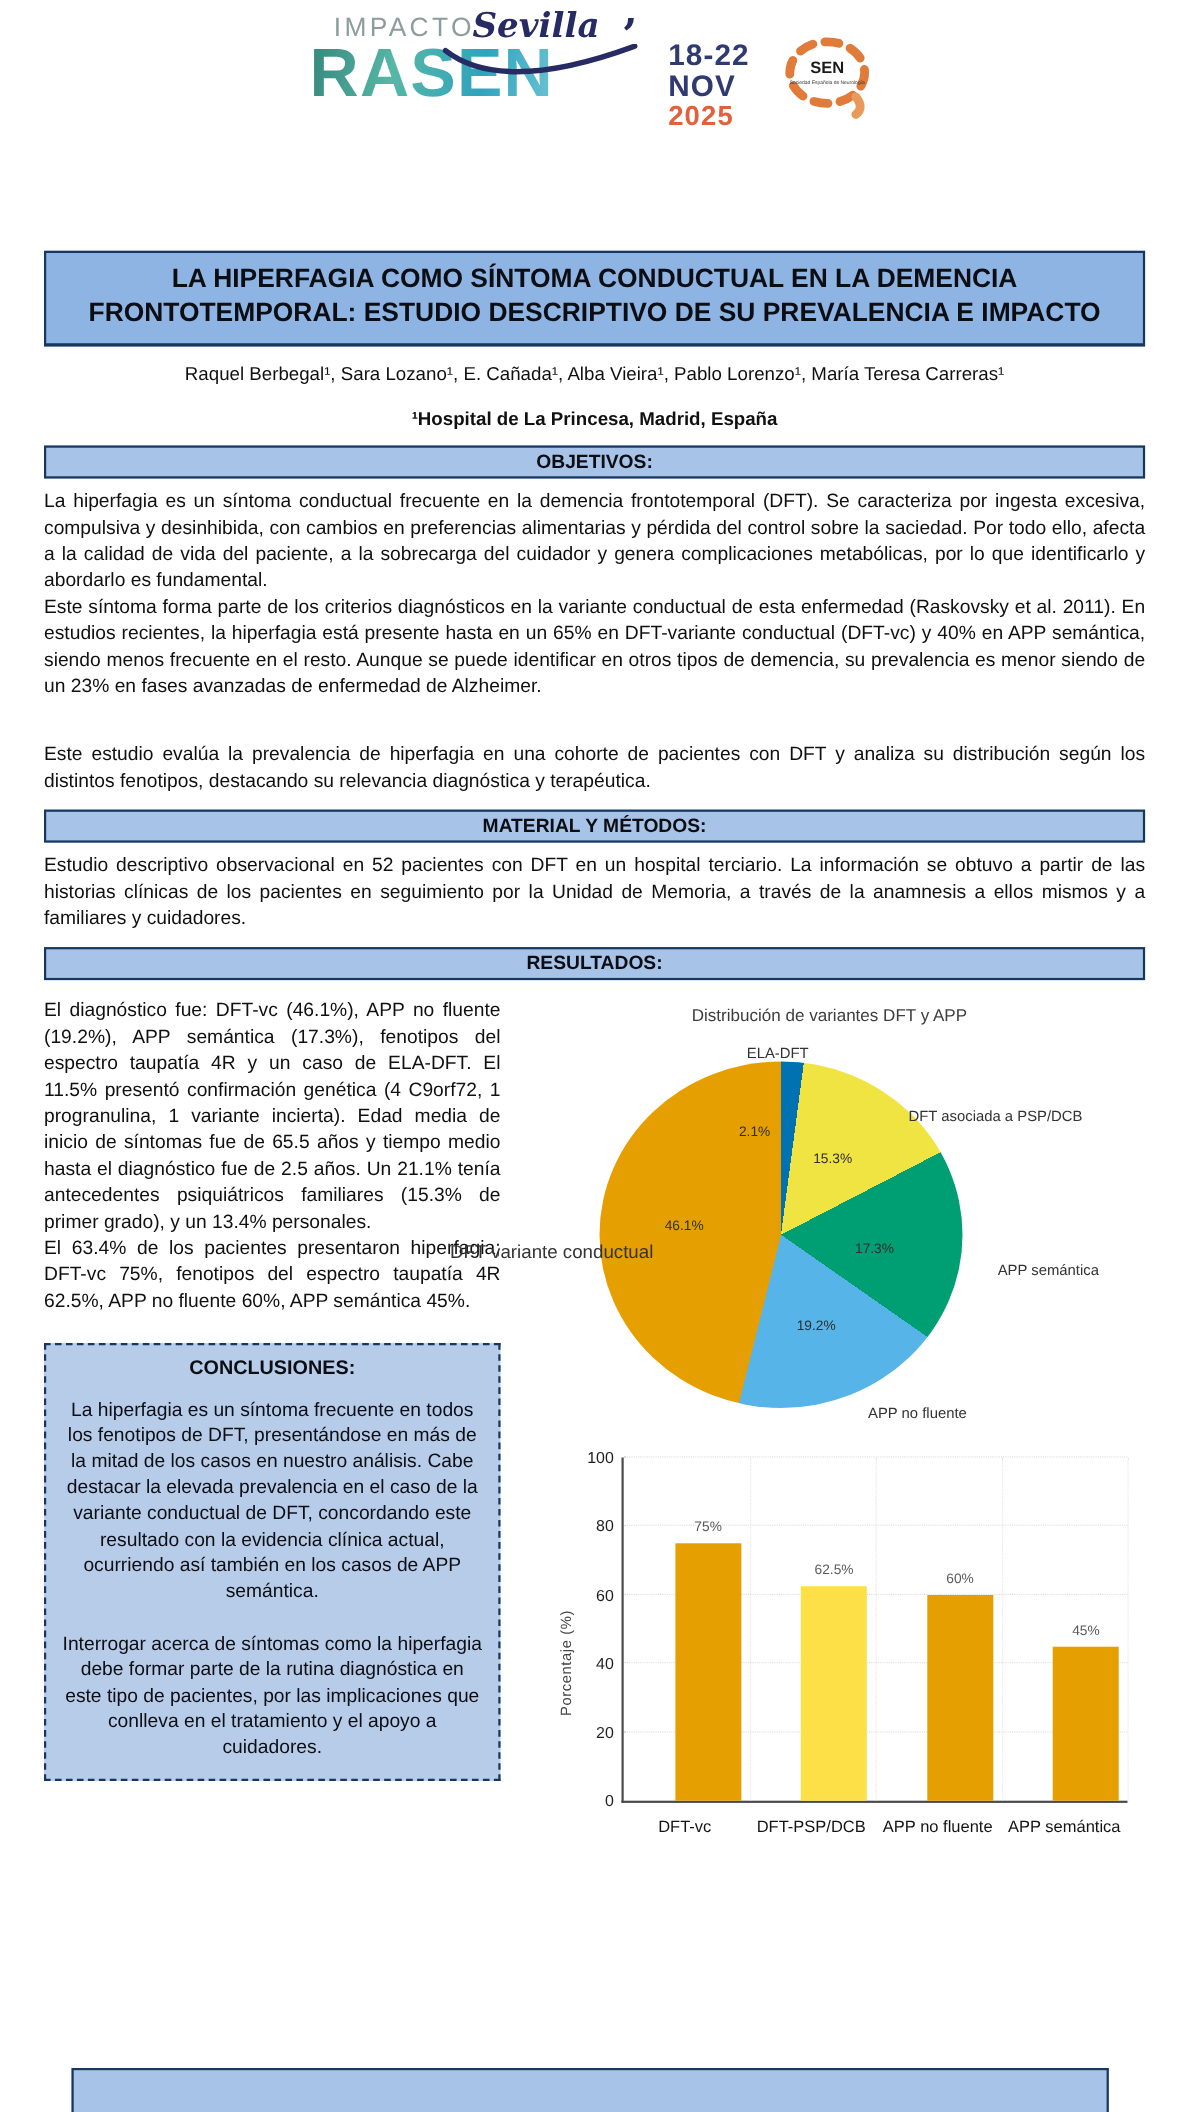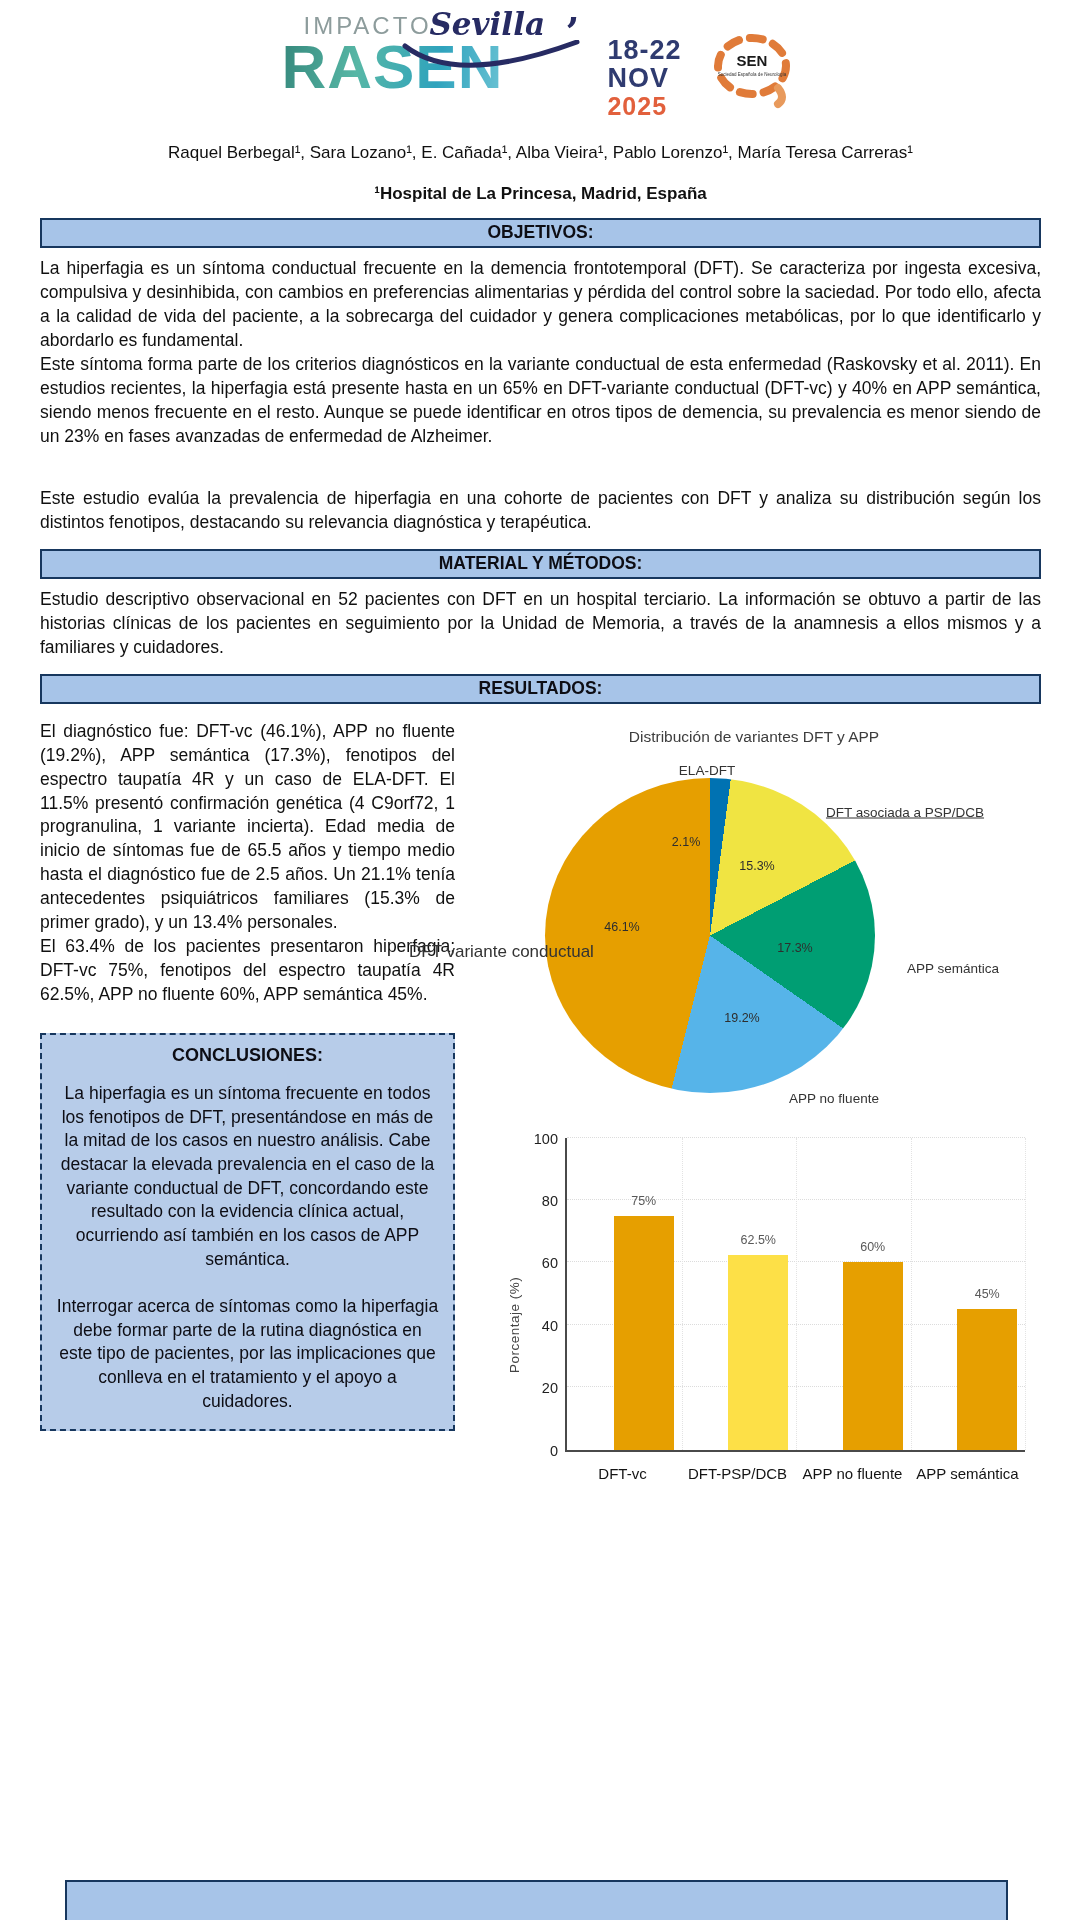--- a/index.html
+++ b/index.html
@@ -56,21 +56,21 @@
              font-size:15.5px;color:#3d3d3d;}
   .pie{position:absolute;left:78px;top:58px;width:330px;height:315px;border-radius:50%;}
   .pct{position:absolute;transform:translate(-50%,-50%);font-size:12.5px;color:#2e2e2e;white-space:nowrap;}
   .p0{left:141px;top:64px;}
   .p1{left:212px;top:88px;}
   .p2{left:250px;top:170px;}
   .p3{left:197px;top:240px;}
   .p4{left:77px;top:149px;}
   .ext{position:absolute;transform:translate(-50%,-50%);font-size:13.5px;color:#333;white-space:nowrap;}
   .e0{left:240px;top:50px;}
-  .e1{left:438px;top:92px;text-decoration:underline;}
+  .e1{left:438px;top:108px;}
   .e2{left:486px;top:248px;}
   .e3{left:367px;top:378px;}
   .e4{left:-58px;top:222px;width:135px;text-align:right;transform:none;font-size:17px;}
 
   
   .bar-figure{position:relative;height:378px;margin-top:6px;margin-left:28px;}
   .bar-ylabel{position:absolute;left:12px;top:calc(50% + 62px);transform:rotate(-90deg);
               transform-origin:0 0;font-size:13.5px;color:#444;white-space:nowrap;letter-spacing:.5px;}
   .bar-plot{position:absolute;left:70px;right:16px;top:16px;bottom:48px;
             border-left:2px solid #4a4a4a;border-bottom:2px solid #4a4a4a;
@@ -113,20 +113,23 @@
     <div class="sen-logo">
       <svg width="92" height="84" viewBox="0 0 92 84">
         <ellipse cx="44" cy="38" rx="34" ry="28" fill="none" stroke="#e07b39" stroke-width="8" stroke-dasharray="13 11" stroke-linecap="round"></ellipse>
         <path d="M70,60 Q 78,70 70,76" fill="none" stroke="#e89a5c" stroke-width="8" stroke-linecap="round"></path>
         <text x="44" y="38" text-anchor="middle" font-family="Liberation Sans, sans-serif" font-size="15" font-weight="bold" fill="#1a1a1a">SEN</text>
         <text x="44" y="48" text-anchor="middle" font-family="Liberation Sans, sans-serif" font-size="4.5" fill="#333">Sociedad Española de Neurología</text>
       </svg>
     </div>
   </header>
 
+  <div class="title-box">
+    <h1>LA HIPERFAGIA COMO SÍNTOMA CONDUCTUAL EN LA DEMENCIA FRONTOTEMPORAL: ESTUDIO DESCRIPTIVO DE SU PREVALENCIA E IMPACTO</h1>
+  </div>
   <p class="authors">Raquel Berbegal¹, Sara Lozano¹, E. Cañada¹, Alba Vieira¹, Pablo Lorenzo¹, María Teresa Carreras¹</p>
   <p class="affiliation">¹Hospital de La Princesa, Madrid, España</p>
 
   <div class="section-bar">
     <span>OBJETIVOS:</span>
   </div>
   <div class="body-text">
     <p>La hiperfagia es un síntoma conductual frecuente en la demencia frontotemporal (DFT). Se caracteriza por ingesta excesiva, compulsiva y desinhibida, con cambios en preferencias alimentarias y pérdida del control sobre la saciedad. Por todo ello, afecta a la calidad de vida del paciente, a la sobrecarga del cuidador y genera complicaciones metabólicas, por lo que identificarlo y abordarlo es fundamental.</p>
     <p>Este síntoma forma parte de los criterios diagnósticos en la variante conductual de esta enfermedad (Raskovsky et al. 2011). En estudios recientes, la hiperfagia está presente hasta en un 65% en DFT-variante conductual (DFT-vc) y 40% en APP semántica, siendo menos frecuente en el resto. Aunque se puede identificar en otros tipos de demencia, su prevalencia es menor siendo de un 23% en fases avanzadas de enfermedad de Alzheimer.</p>
     <p class="gap">Este estudio evalúa la prevalencia de hiperfagia en una cohorte de pacientes con DFT y analiza su distribución según los distintos fenotipos, destacando su relevancia diagnóstica y terapéutica.</p>

